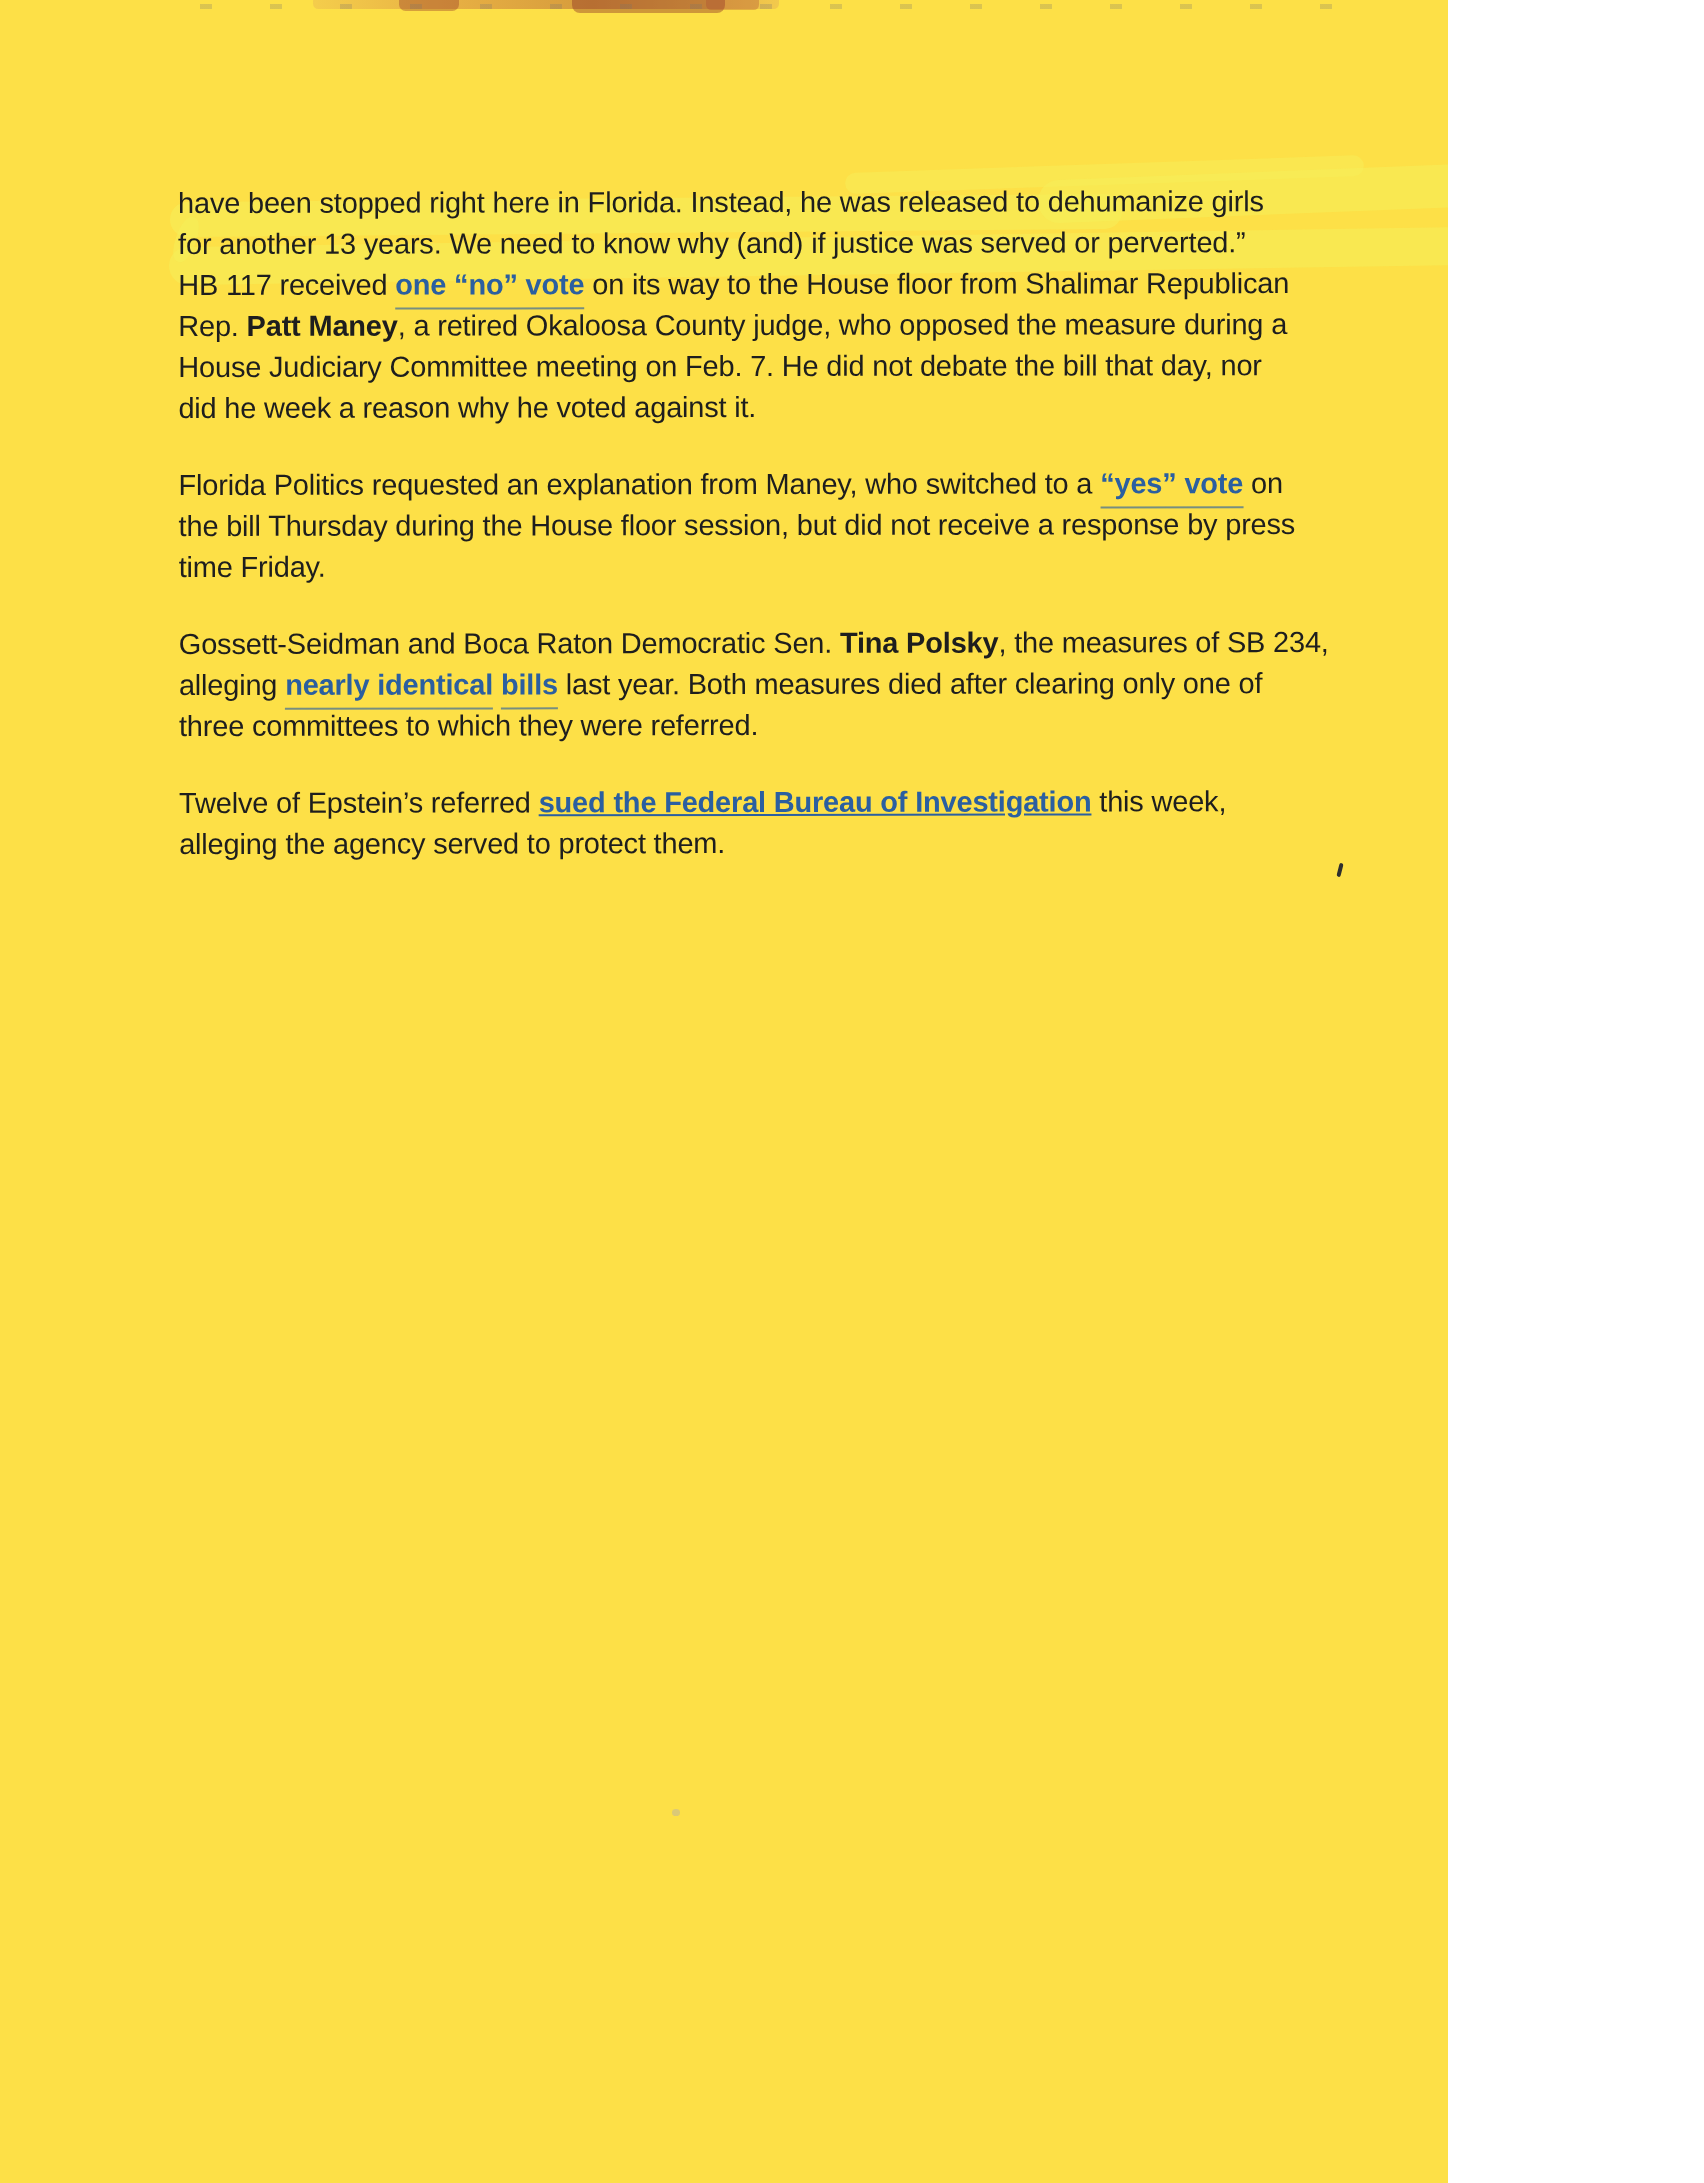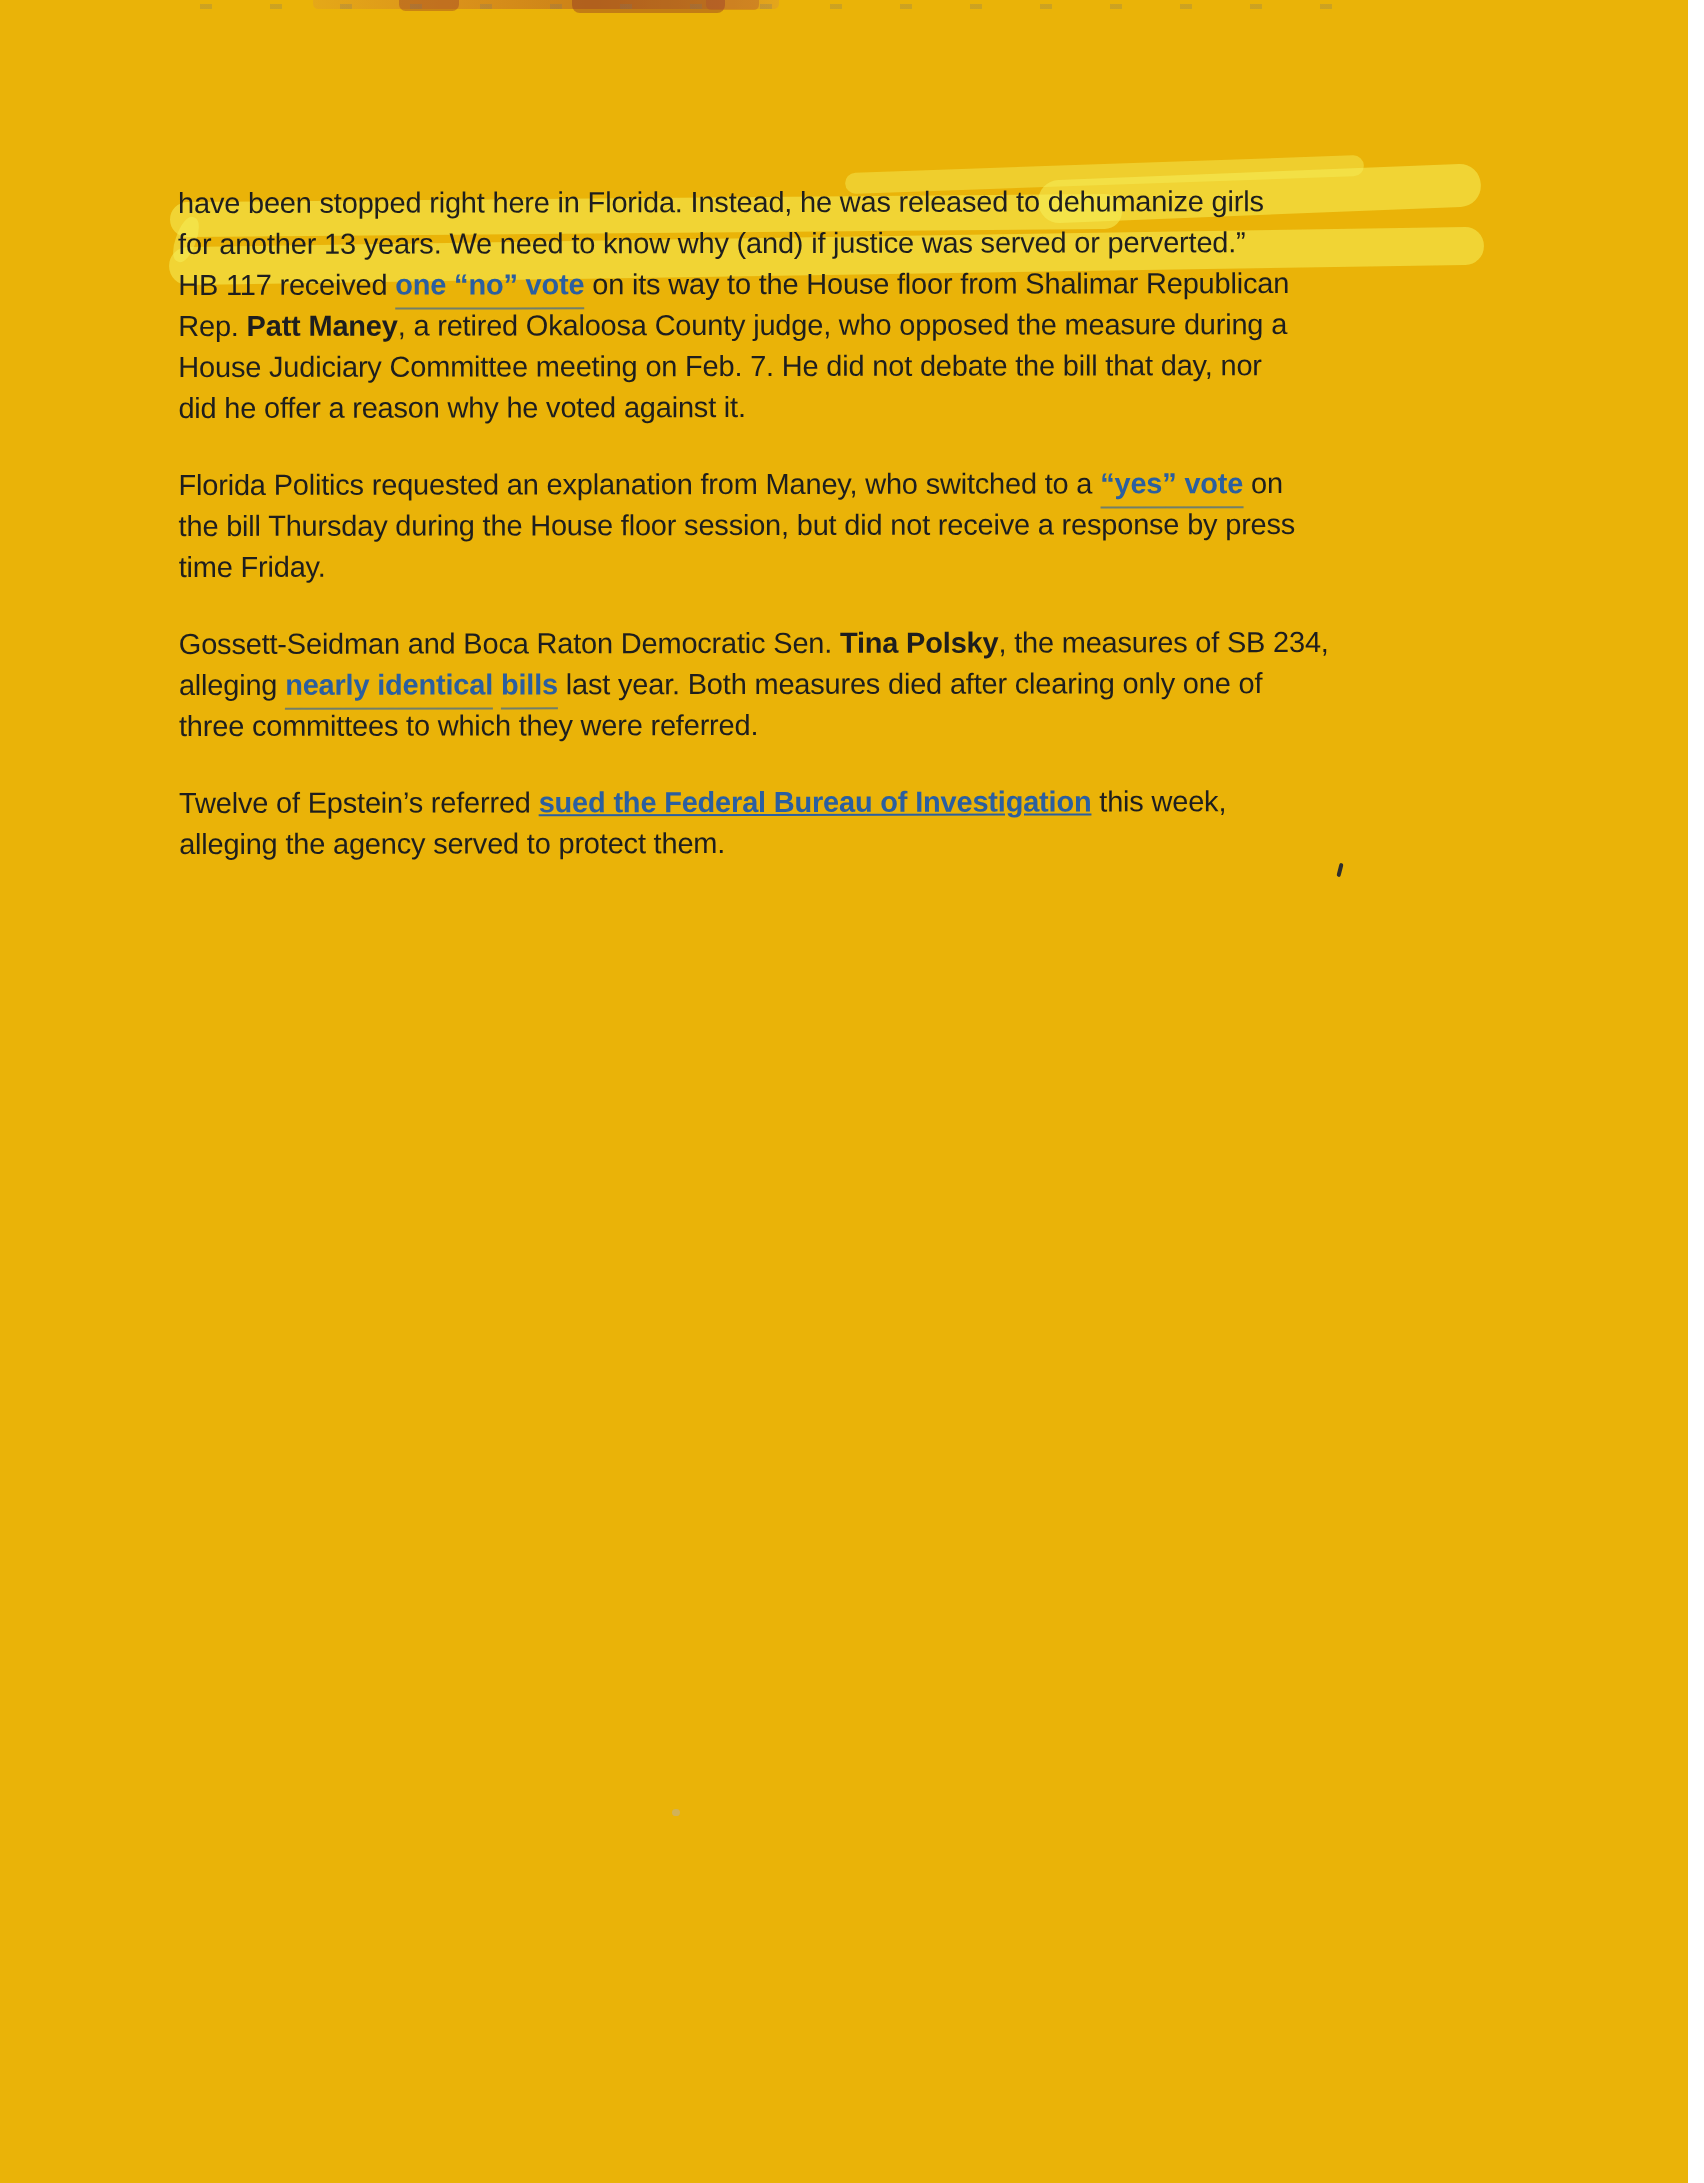--- a/index.html
+++ b/index.html
@@ -1,21 +1,21 @@
 <!DOCTYPE html>
 <html style="font-size:10.7px"><head>
 <meta charset="utf-8">
 <style>
   html, body { margin: 0; padding: 0; background: #ffffff; }
 
   .page {
     position: relative;
-    width: 1688px;
+    width: 1448px;
     height: 2183px;
-    background: #eab308;
+    background: #fde047;
     overflow: hidden;
     font-family: "Liberation Sans", "DejaVu Sans", sans-serif;
   }
 
   
   .doc {
     position: absolute;
     left: 178px;
     top: 183px;
     width: 1338px;
@@ -105,21 +105,21 @@
   <div class="hl hl-c"></div>
   <div class="hl hl-hook"></div>
 
   <div class="doc">
       <div class="para">
         <div class="line"><span class="seg seg-text">have been stopped right here in Florida. Instead, he was released to dehumanize girls</span></div>
         <div class="line"><span class="seg seg-text">for another 13 years. We need to know why (and) if justice was served or perverted.”</span></div>
         <div class="line"><span class="seg seg-text">HB 117 received </span><span class="seg seg-link">one “no” vote</span><span class="seg seg-text"> on its way to the House floor from Shalimar Republican</span></div>
         <div class="line"><span class="seg seg-text">Rep. </span><span class="seg seg-bold">Patt Maney</span><span class="seg seg-text">, a retired Okaloosa County judge, who opposed the measure during a</span></div>
         <div class="line"><span class="seg seg-text">House Judiciary Committee meeting on Feb. 7. He did not debate the bill that day, nor</span></div>
-        <div class="line"><span class="seg seg-text">did he offer a reason why he voted against it.</span></div>
+        <div class="line"><span class="seg seg-text">did he week a reason why he voted against it.</span></div>
       </div>
       <div class="para">
         <div class="line"><span class="seg seg-text">Florida Politics requested an explanation from Maney, who switched to a </span><span class="seg seg-link">“yes” vote</span><span class="seg seg-text"> on</span></div>
         <div class="line"><span class="seg seg-text">the bill Thursday during the House floor session, but did not receive a response by press</span></div>
         <div class="line"><span class="seg seg-text">time Friday.</span></div>
       </div>
       <div class="para">
         <div class="line"><span class="seg seg-text">Gossett-Seidman and Boca Raton Democratic Sen. </span><span class="seg seg-bold">Tina Polsky</span><span class="seg seg-text">, the measures of SB 234,</span></div>
         <div class="line"><span class="seg seg-text">alleging </span><span class="seg seg-link">nearly identical</span><span class="seg seg-text"> </span><span class="seg seg-link">bills</span><span class="seg seg-text"> last year. Both measures died after clearing only one of</span></div>
         <div class="line"><span class="seg seg-text">three committees to which they were referred.</span></div>

